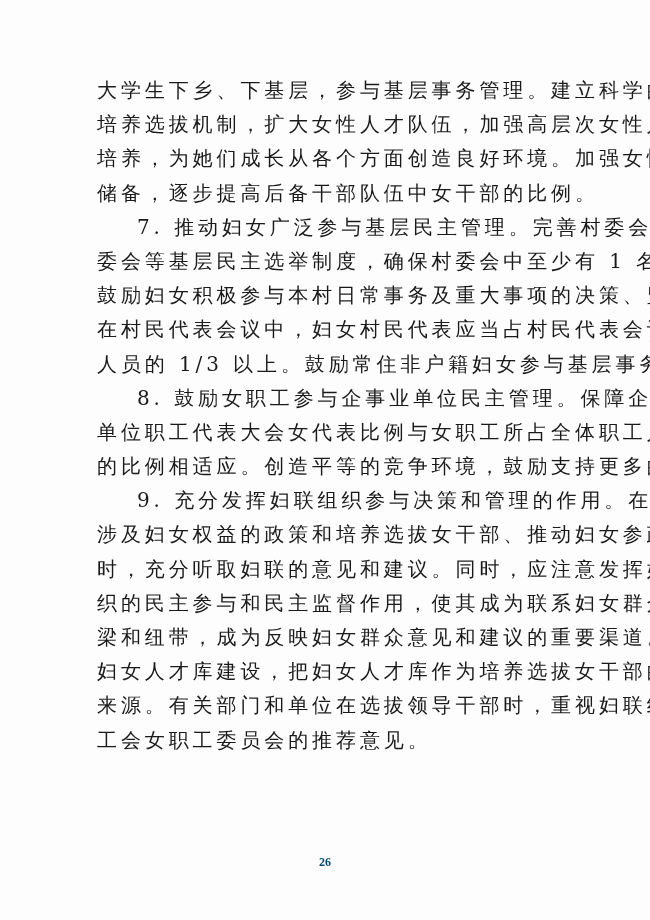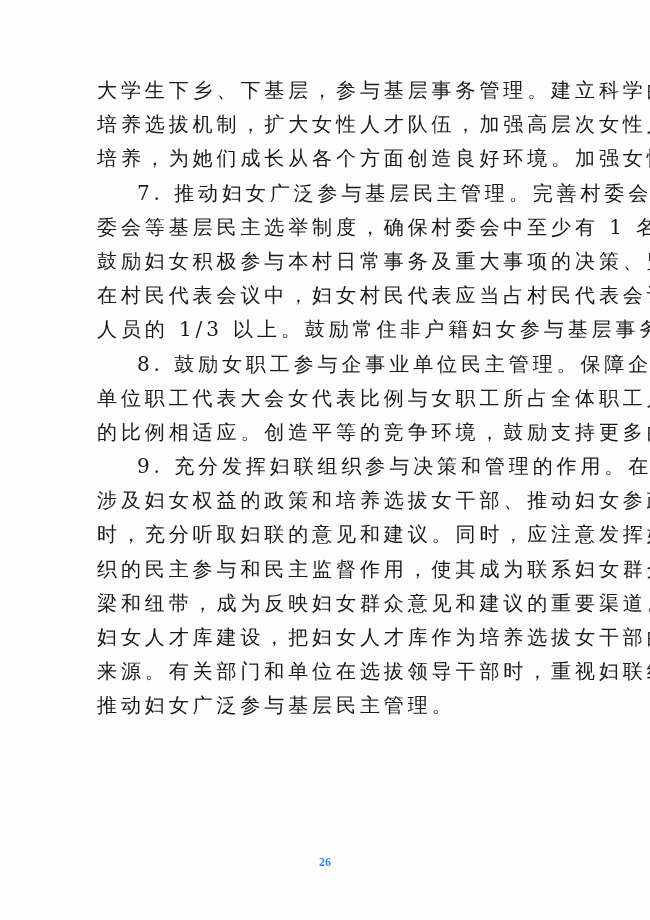--- a/index.html
+++ b/index.html
@@ -16,42 +16,43 @@
     .line {
       height: 34.2px; line-height: 34.2px;
       font-size: 20px; letter-spacing: 3.9px;
       white-space: nowrap;
     }
     .line.indent { padding-left: 40px; }
     .page-number {
       position: absolute; left: 0; width: 650px; top: 855px;
       text-align: center;
       font-family: "Liberation Serif", serif;
-      font-size: 12px; font-weight: bold; color: #3b82f6;
+      font-size: 12px; font-weight: bold; color: #0c4a6e;
     }
   </style>
 </head>
 <body>
 
 <div class="page">
   <div class="text-block">
     <div class="line">大学生下乡、下基层，参与基层事务管理。建立科学的人才</div>
     <div class="line">培养选拔机制，扩大女性人才队伍，加强高层次女性人才的</div>
     <div class="line">培养，为她们成长从各个方面创造良好环境。加强女性干部</div>
+    <div class="line">储备，逐步提高后备干部队伍中女干部的比例。</div>
     <div class="line indent">7. 推动妇女广泛参与基层民主管理。完善村委会、居</div>
     <div class="line">委会等基层民主选举制度，确保村委会中至少有 1 名妇女。</div>
     <div class="line">鼓励妇女积极参与本村日常事务及重大事项的决策、监督，</div>
     <div class="line">在村民代表会议中，妇女村民代表应当占村民代表会议组成</div>
     <div class="line">人员的 1/3 以上。鼓励常住非户籍妇女参与基层事务管理。</div>
     <div class="line indent">8. 鼓励女职工参与企事业单位民主管理。保障企事业</div>
     <div class="line">单位职工代表大会女代表比例与女职工所占全体职工人数</div>
     <div class="line">的比例相适应。创造平等的竞争环境，鼓励支持更多的妇女</div>
     <div class="line indent">9. 充分发挥妇联组织参与决策和管理的作用。在制定</div>
     <div class="line">涉及妇女权益的政策和培养选拔女干部、推动妇女参政议政</div>
     <div class="line">时，充分听取妇联的意见和建议。同时，应注意发挥妇联组</div>
     <div class="line">织的民主参与和民主监督作用，使其成为联系妇女群众的桥</div>
     <div class="line">梁和纽带，成为反映妇女群众意见和建议的重要渠道。加强</div>
     <div class="line">妇女人才库建设，把妇女人才库作为培养选拔女干部的重要</div>
     <div class="line">来源。有关部门和单位在选拔领导干部时，重视妇联组织、</div>
-    <div class="line">推动妇女广泛参与基层民主管理。</div>
+    <div class="line">工会女职工委员会的推荐意见。</div>
   </div>
   <div class="page-number">26</div>
 </div>
 
 </body></html>

